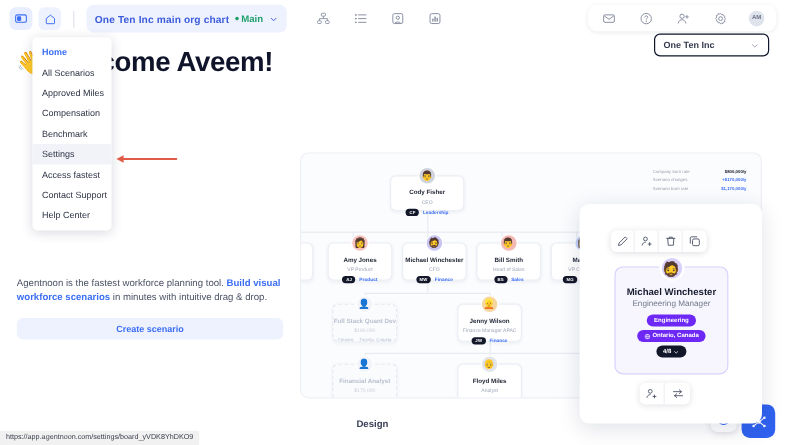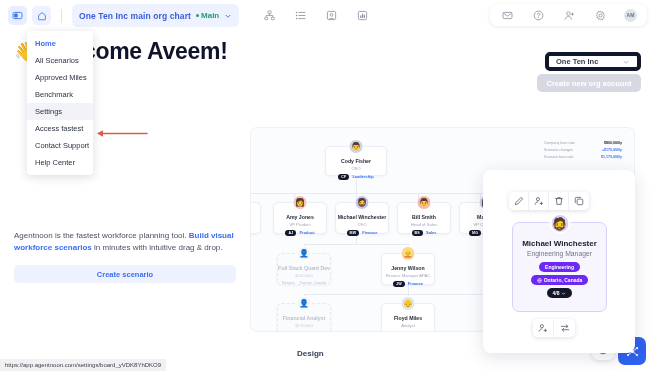--- a/index.html
+++ b/index.html
@@ -79,22 +79,22 @@
   .promo p { font-size:8px; line-height:12px; color:#4a5164; }
   .promo a { color:#3b6ef5; font-weight:700; text-decoration:none; }
   .create-btn {
     margin-top:11px; width:222px; height:18px; border-radius:5px;
     background:#eef2ff; color:#3b6ef5; font-size:7.5px; font-weight:700;
     display:flex; align-items:center; justify-content:center; border:none; cursor:pointer;
   }
 
   
   .org-select {
-    position:absolute; right:14px; top:52px; width:96px; height:19px;
-    background:#fff; border:4px solid #0f172a; border-radius:5px;
+    position:absolute; right:14px; top:28px; width:96px; height:19px;
+    background:#fff; border:1px solid #0f172a; border-radius:5px;
     display:flex; align-items:center; justify-content:space-between;
     padding:0 7px; font-size:7.5px; font-weight:700; color:#333a4d; cursor:pointer;
   }
   .create-org {
     position:absolute; right:14px; top:74px; width:104px; height:18px;
     background:#d6d9e2; color:#ffffff; border:none; border-radius:5px;
     font-size:7.5px; font-weight:700; cursor:default;
     display:flex; align-items:center; justify-content:center;
   }
 
@@ -317,20 +317,21 @@
 
   <div class="greeting">
     <span class="wave">👋</span>
     <span>Welcome Aveem!</span>
   </div>
 
   <div class="menu">
     <div class="menu-item first">Home</div>
     <div class="menu-item">All Scenarios</div>
     <div class="menu-item">Approved Miles</div>
+    <div class="menu-item">Compensation</div>
     <div class="menu-item">Benchmark</div>
     <div class="menu-item sel">Settings</div>
     <div class="menu-item">Access fastest</div>
     <div class="menu-item">Contact Support</div>
     <div class="menu-item">Help Center</div>
   </div>
 
   <div class="arrow-wrap">
     <svg width="52" height="9" viewBox="0 0 52 9">
       <path d="M51 4.5H6" stroke="#e05a47" stroke-width="1.6" stroke-linecap="round"></path>
@@ -342,21 +343,20 @@
     <p><span>Agentnoon is the fastest workforce planning tool. </span><a href="#">Build visual workforce scenarios</a><span> in minutes with intuitive drag &amp; drop.</span></p>
     <button class="create-btn">Create scenario</button>
   </div>
 
   <div class="org-select">
     <span>One Ten Inc</span>
     <svg width="8" height="8" viewBox="0 0 16 16">
         <path d="M4 6.5L8 10.5 12 6.5" fill="none" stroke="#9aa0b2" stroke-width="1.5" stroke-linecap="round"></path>
       </svg>
   </div>
-  <button class="create-org">Create new org account</button>
 
   <div class="chart-panel">
     <div class="chart-inner">
 
       <div class="vline" style="left:105px; top:48px; height:17px;"></div>
       <div class="hline" style="left:-10px; top:65px; width:290px;"></div>
 
       <div class="vline" style="left:43px; top:65px; height:9px;"></div>
       <div class="vline" style="left:105px; top:65px; height:9px;"></div>
       <div class="vline" style="left:167px; top:65px; height:9px;"></div>

